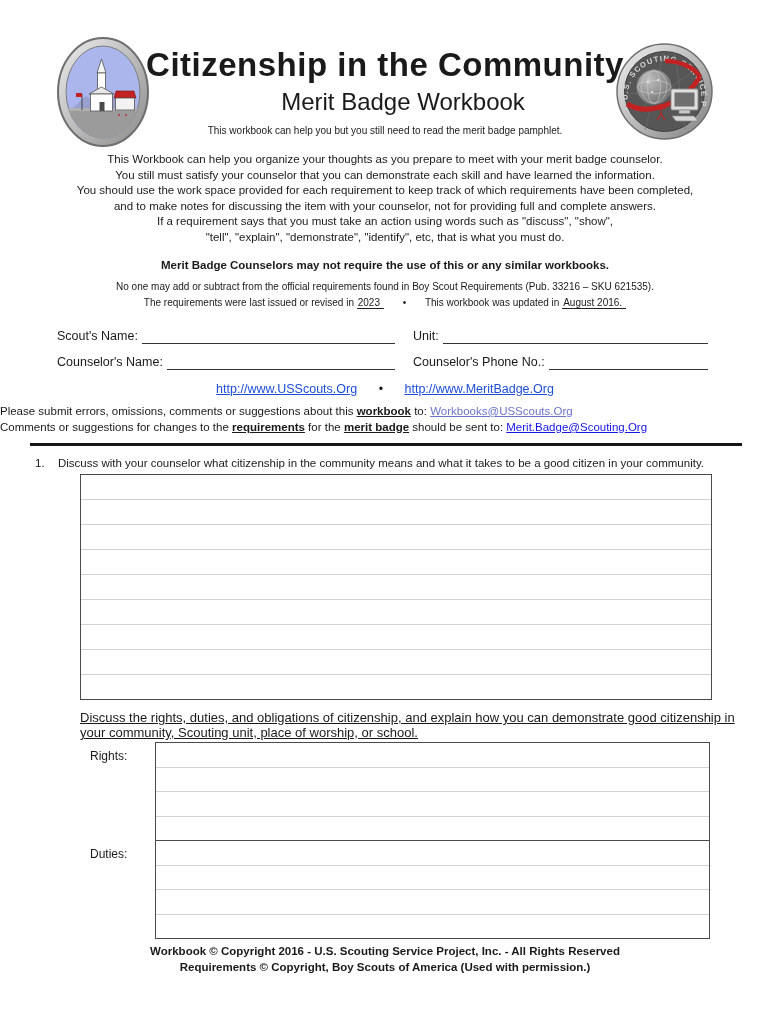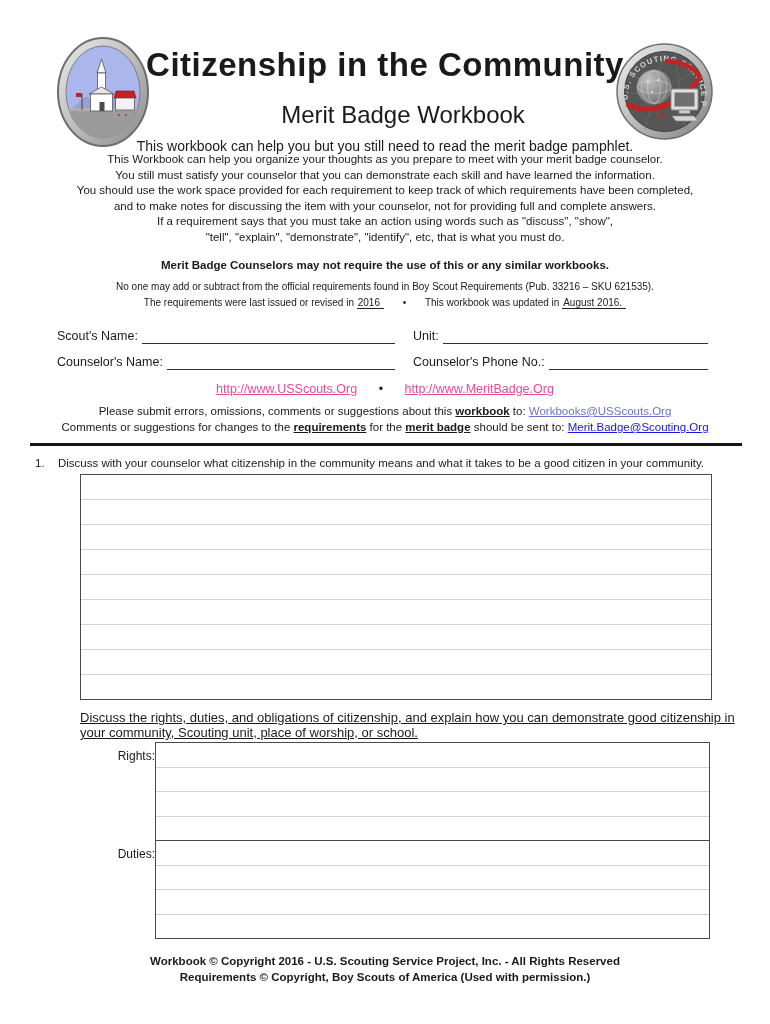--- a/index.html
+++ b/index.html
@@ -8,63 +8,63 @@
     background:#ffffff; color:#1a1a1a;
     font-family:"Liberation Sans","DejaVu Sans",sans-serif;
     overflow:hidden;
   }
   
   .header { position:relative; height:148px; }
   .badge { position:absolute; }
   .badge-left { left:56px; top:36px; }
   .badge-right { left:615px; top:42px; }
   .title { text-align:center; padding-top:46px; font-size:33px; font-weight:bold; letter-spacing:0.5px; }
-  .subtitle { text-align:center; font-size:24px; margin-top:17px;padding-left:36px; }
-  .tagline { text-align:center; font-size:14px; margin-top:9px; }
+  .subtitle { text-align:center; font-size:24px; margin-top:4px;padding-left:36px; }
+  .tagline { text-align:center; font-size:10px; margin-top:9px; }
   
   .intro { margin-top:4px; text-align:center; font-size:11.5px; line-height:15.5px; }
   .counselor-note { margin-top:14px; text-align:center; font-size:11.5px; font-weight:bold; }
   .req-note { margin-top:8px; text-align:center; font-size:10px; line-height:15.5px; }
   .u-line { border-bottom:1px solid #222; padding:0 4px 0 1px; }
   .dot-sep { display:inline-block; margin:0 16px; }
   
   .form { margin:14px 58px 0 57px; font-size:12.5px; }
   .form-row { display:flex; gap:18px; margin-bottom:6px; }
   .form-col1 { display:flex; width:338px; height:20px; align-items:flex-end; }
   .form-col2 { display:flex; width:295px; height:20px; align-items:flex-end; }
   .form-label { white-space:nowrap; padding-bottom:1px; }
   .fill-line { flex:1; border-bottom:1px solid #333; height:16px; margin-left:4px; }
   
   .links-line { margin-top:12px; text-align:center; font-size:12.5px; }
-  .link { color:#ec4899; text-decoration:underline; cursor:pointer; }
+  .link { color:#1d4ed8; text-decoration:underline; cursor:pointer; }
   .link-muted { color:#6b74c9; text-decoration:underline; cursor:pointer; }
   .link-bright { color:#1515e6; text-decoration:underline; cursor:pointer; }
   .links-line .dot-sep { margin:0 18px; color:#1a1a1a; }
-  .submit-note { margin-top:7px; text-align:center; font-size:11.5px; line-height:16px; }
+  .submit-note { margin-top:7px; text-align:left; font-size:11.5px; line-height:16px; }
   .bu { font-weight:bold; text-decoration:underline; }
   
   .divider { margin:8px 28px 0 30px; height:3px; background:#151515; }
   
   .q-row { display:flex; margin:10px 0 0 35px; font-size:11.5px; line-height:15px; }
   .q-num { width:23px; flex:none; }
   .q-text { width:662px; }
   .answer-box { margin:3px 58px 0 80px; border:1px solid #4a4a4a; background:#fff; }
   .ans-row { height:24px; border-top:1px solid #d2d2d2; }
   .ans-row:first-child { border-top:none; }
   .q2-text { margin:10px 60px 0 80px; font-size:13px; line-height:15px; width:668px;text-decoration:underline; }
   
   .rd-wrap { margin:2px 60px 0 90px; font-size:12px; }
-  .rd-row { display:flex;text-align:right; }
+  .rd-row { display:flex; }
   .rd-row + .rd-row { margin-top:-1px; }
   .rd-label { width:65px; flex:none; padding-top:7px; }
   .rd-box { width:553px; border:1px solid #4a4a4a; background:#fff; }
   .rd-line { height:23.5px; border-top:1px solid #d2d2d2; }
   .rd-line:first-child { border-top:none; }
   
-  .footer { margin-top:14px; text-align:center; font-size:11.5px; font-weight:bold; line-height:16px; }
+  .footer { margin-top:4px; text-align:center; font-size:11.5px; font-weight:bold; line-height:16px; }
 </style>
 </head>
 <body>
 
 <div class="page">
 
   <div class="header">
 
     <div class="badge badge-left">
       <svg width="94" height="112" viewBox="0 0 94 112">
@@ -164,21 +164,21 @@
     <div>If a requirement says that you must take an action using words such as "discuss", "show",</div>
     <div>"tell", "explain", "demonstrate", "identify", etc, that is what you must do.</div>
   </div>
 
   <div class="counselor-note">Merit Badge Counselors may not require the use of this or any similar workbooks.</div>
 
   <div class="req-note">
     <div>No one may add or subtract from the official requirements found in Boy Scout Requirements (Pub.  33216 – SKU 621535).</div>
     <div>
       <span>The requirements were last issued or revised in</span>
-      <span class="u-line">2016</span>
+      <span class="u-line">2023</span>
       <span class="dot-sep">•</span>
       <span>This workbook was updated in</span>
       <span class="u-line">August 2016.</span>
     </div>
   </div>
 
   <div class="form">
     <div class="form-row">
       <div class="form-col1">
         <span class="form-label">Scout's Name:</span>

